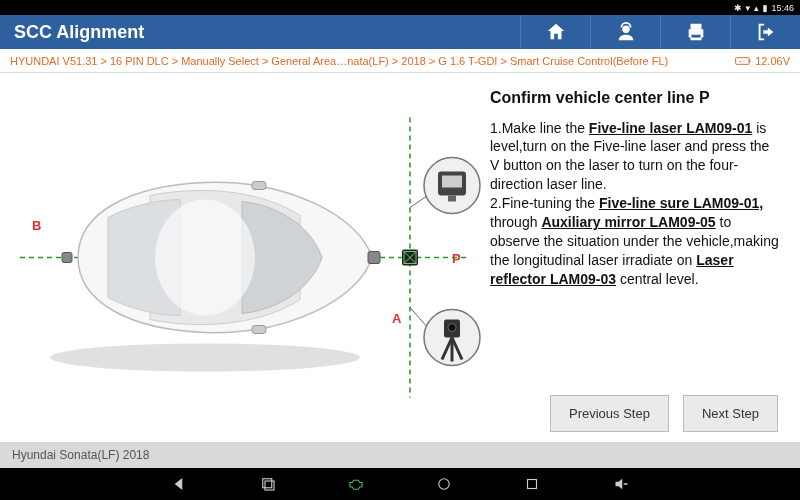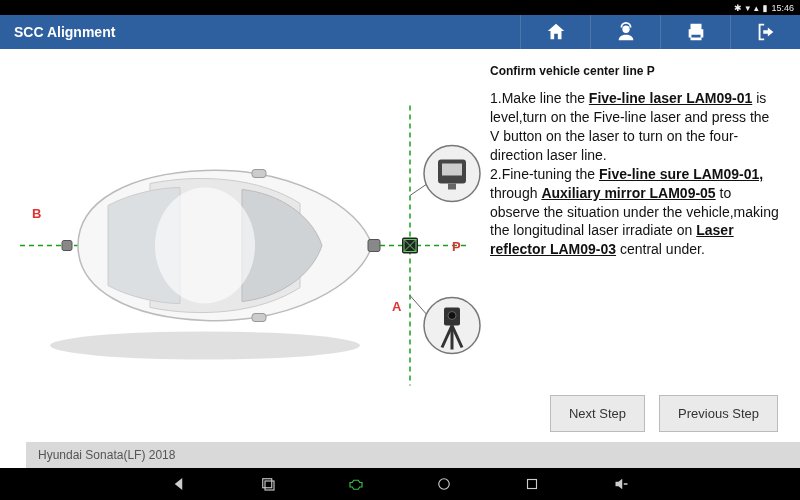--- a/index.html
+++ b/index.html
@@ -1,37 +1,37 @@
 <!DOCTYPE html>
 <html><head>
 <meta charset="utf-8">
 <style>
   * { margin: 0; padding: 0; box-sizing: border-box; font-family: Arial, Helvetica, sans-serif; }
   html, body { width: 800px; height: 500px; overflow: hidden; background: #fff; }
   .screen { width: 800px; height: 500px; display: flex; flex-direction: column; background:#fff; }
   .status-bar { height: 15px; background: #000; color: #eee; display:flex; justify-content:flex-end; align-items:center; font-size:9px; padding:0 6px; gap:4px;}
   .status-bar span { font-size:9px; }
   .title-bar { height: 34px; background: #2e5f9f; display:flex; align-items:center; }
-  .title-text { color:#fff; font-size:14px; font-weight:bold; padding-left:14px; flex:1; }
+  .title-text { color:#fff; font-size:18px; font-weight:bold; padding-left:14px; flex:1; }
   .title-buttons { display:flex; height:100%; }
   .title-btn { width:70px; display:flex; align-items:center; justify-content:center; border-left:1px solid rgba(255,255,255,0.15); cursor:pointer;}
   .title-btn svg { width:22px; height:22px; fill:#fff; }
   .breadcrumb-bar { height:24px; background:#fff; border-bottom:1px solid #ddd; display:flex; align-items:center; padding:0 10px; font-size:11px; }
   .breadcrumb-text { color:#e06a2a; flex:1; white-space:nowrap; overflow:hidden; text-overflow:ellipsis;}
   .voltage { color:#e06a2a; font-size:11px; margin-left:8px; display:flex; align-items:center; gap:4px;}
   .voltage svg { width:16px; height:10px; }
   .content { flex:1; display:flex; background:#fff; }
   .diagram { width:486px; position:relative; }
   .instructions { flex:1; padding:14px 18px 10px 4px; font-size:14px; line-height:1.35; color:#111; display:flex; flex-direction:column;}
-  .instr-title { font-weight:bold; margin-bottom:10px; font-size:12px;}
+  .instr-title { font-weight:bold; margin-bottom:10px; font-size:16px;}
   .instr-body { flex:1; }
   .instr-body u { font-weight:bold;}
   .button-row { display:flex; justify-content:flex-end; gap:14px; padding-top:10px; padding-right:4px;}
   .step-btn { background:#eaeaea; border:1px solid #bbb; padding:10px 18px; font-size:13px; cursor:pointer; color:#333;}
-  .vin-bar { height:26px; background:#d9d9d9; display:flex; align-items:center; padding:0 12px; font-size:12px; color:#555;margin-left:26px;}
+  .vin-bar { height:26px; background:#d9d9d9; display:flex; align-items:center; padding:0 12px; font-size:12px; color:#555;}
   .android-nav { height:32px; background:#000; display:flex; align-items:center; justify-content:center; gap:70px;}
   .android-nav .nav-icon { width:18px; height:18px; display:flex; align-items:center; justify-content:center;}
   .android-nav svg { width:18px; height:18px; stroke:#ccc; fill:none; stroke-width:1.5;}
   .android-nav .diag svg { stroke:#3bbf4a; }
 
   
   .car-svg { position:absolute; left:0; top:0; width:486px; height:100%; }
   .label-red { fill:#d33; font-size:13px; font-weight:bold; font-family:Arial;}
   .callout-circle { fill:#f0f0f0; stroke:#777; stroke-width:1.5; }
 </style>
@@ -69,20 +69,31 @@
           </svg>
       </div>
       <div class="title-btn">
         <svg viewBox="0 0 24 24">
             <path d="M10 3H4v18h6v-2H6V5h4zM14 7l6 5-6 5v-3H9v-4h5z"></path>
           </svg>
       </div>
     </div>
   </div>
 
+  <div class="breadcrumb-bar">
+    <div class="breadcrumb-text">HYUNDAI V51.31 &gt; 16 PIN DLC &gt; Manually Select &gt; General Area…nata(LF) &gt; 2018 &gt; G 1.6 T-GDI &gt; Smart Cruise Control(Before FL)</div>
+    <div class="voltage">
+      <svg viewBox="0 0 24 12">
+          <rect x="1" y="1" width="20" height="10" rx="1" fill="none" stroke="#e06a2a" stroke-width="1.5"></rect>
+          <rect x="21" y="4" width="2" height="4" fill="#e06a2a"></rect>
+          <text x="6" y="9" font-size="7" fill="#e06a2a">+  -</text>
+        </svg>
+      <span>12.06V</span>
+    </div>
+  </div>
 
   <div class="content">
 
     <div class="diagram">
       <svg class="car-svg" viewBox="0 0 486 360">
 
         <line x1="20" y1="180" x2="466" y2="180" stroke="#18a018" stroke-width="1.5" stroke-dasharray="5 4"></line>
         <line x1="410" y1="40" x2="410" y2="320" stroke="#18a018" stroke-width="1.5" stroke-dasharray="5 4"></line>
 
         <text class="label-red" x="32" y="152">B</text>
@@ -140,25 +151,25 @@
           <line x1="452" y1="260" x2="462" y2="282" stroke="#333" stroke-width="3"></line>
           <line x1="452" y1="260" x2="452" y2="284" stroke="#333" stroke-width="3"></line>
         </g>
       </svg>
     </div>
 
     <div class="instructions">
       <div class="instr-title">Confirm vehicle center line P</div>
       <div class="instr-body">
         <span>1.</span><span>Make line the </span><u>Five-line laser LAM09-01</u><span> is level,turn on the Five-line laser and press the V button on the laser to turn on the four-direction laser line.</span><br>
-        <span>2.</span><span>Fine-tuning the </span><u>Five-line sure LAM09-01,</u><span> through </span><u>Auxiliary mirror LAM09-05</u><span> to observe the situation under the vehicle,making the longitudinal laser irradiate on </span><u>Laser reflector LAM09-03</u><span> central under.</span>
+        <span>2.</span><span>Fine-tuning the </span><u>Five-line sure LAM09-01,</u><span> through </span><u>Auxiliary mirror LAM09-05</u><span> to observe the situation under the vehicle,making the longitudinal laser irradiate on </span><u>Laser reflector LAM09-03</u><span> central level.</span>
       </div>
       <div class="button-row">
+        <button class="step-btn">Previous Step</button>
         <button class="step-btn">Next Step</button>
-        <button class="step-btn">Previous Step</button>
       </div>
     </div>
   </div>
 
   <div class="vin-bar">Hyundai Sonata(LF) 2018</div>
 
   <div class="android-nav">
     <div class="nav-icon">
         <svg viewBox="0 0 24 24">
           <path d="M15 4 L5 12 L15 20 Z" fill="#ccc" stroke="none"></path>

